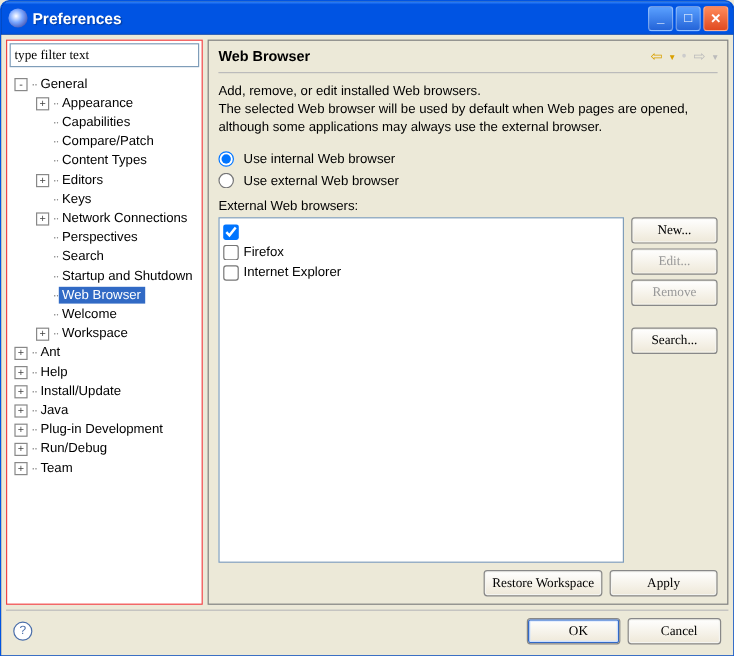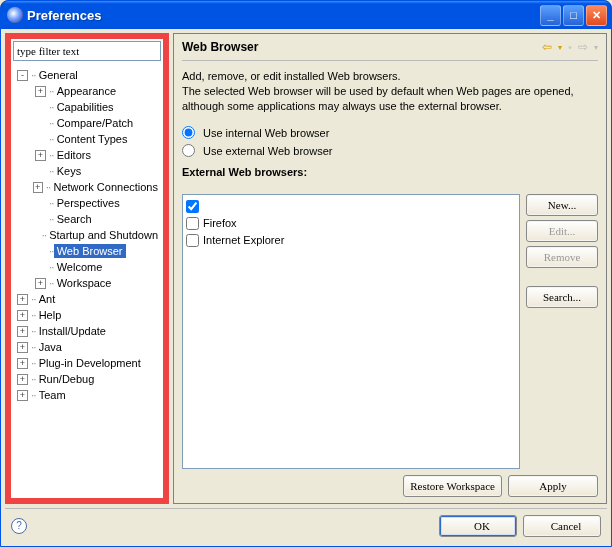--- a/index.html
+++ b/index.html
@@ -61,21 +61,21 @@
   }
   .main-row {
     flex: 1;
     display: flex;
     gap: 4px;
     min-height: 0;
   }
   .left-pane {
     width: 164px;
     background: #fff;
-    border: 6px solid #ef4444;
+    border: 1px solid #ef4444;
     display: flex;
     flex-direction: column;
     padding: 2px;
   }
   .filter-input {
     width: 100%;
     height: 20px;
     border: 1px solid #7f9db9;
     font-family: Tahoma;
     font-size: 11px;
@@ -147,21 +147,21 @@
   .arrow.fwd-drop{font-size:8px;}
   .desc {
     margin-bottom:10px;
     line-height:1.35;
   }
   .radio-row {
     display:flex;align-items:center;gap:4px;
     height:18px;
   }
   .radio-row input { margin:0 4px 0 0;}
-  .section-label { margin-top:6px; margin-bottom:16px;font-weight:bold;}
+  .section-label { margin-top:6px; margin-bottom:3px;}
   .browsers-row {
     display:flex; gap:6px; flex:1; min-height:0;
   }
   .browsers-list {
     flex:1;
     background:#fff;
     border:1px solid #7f9db9;
     padding:3px;
     overflow:auto;
   }

